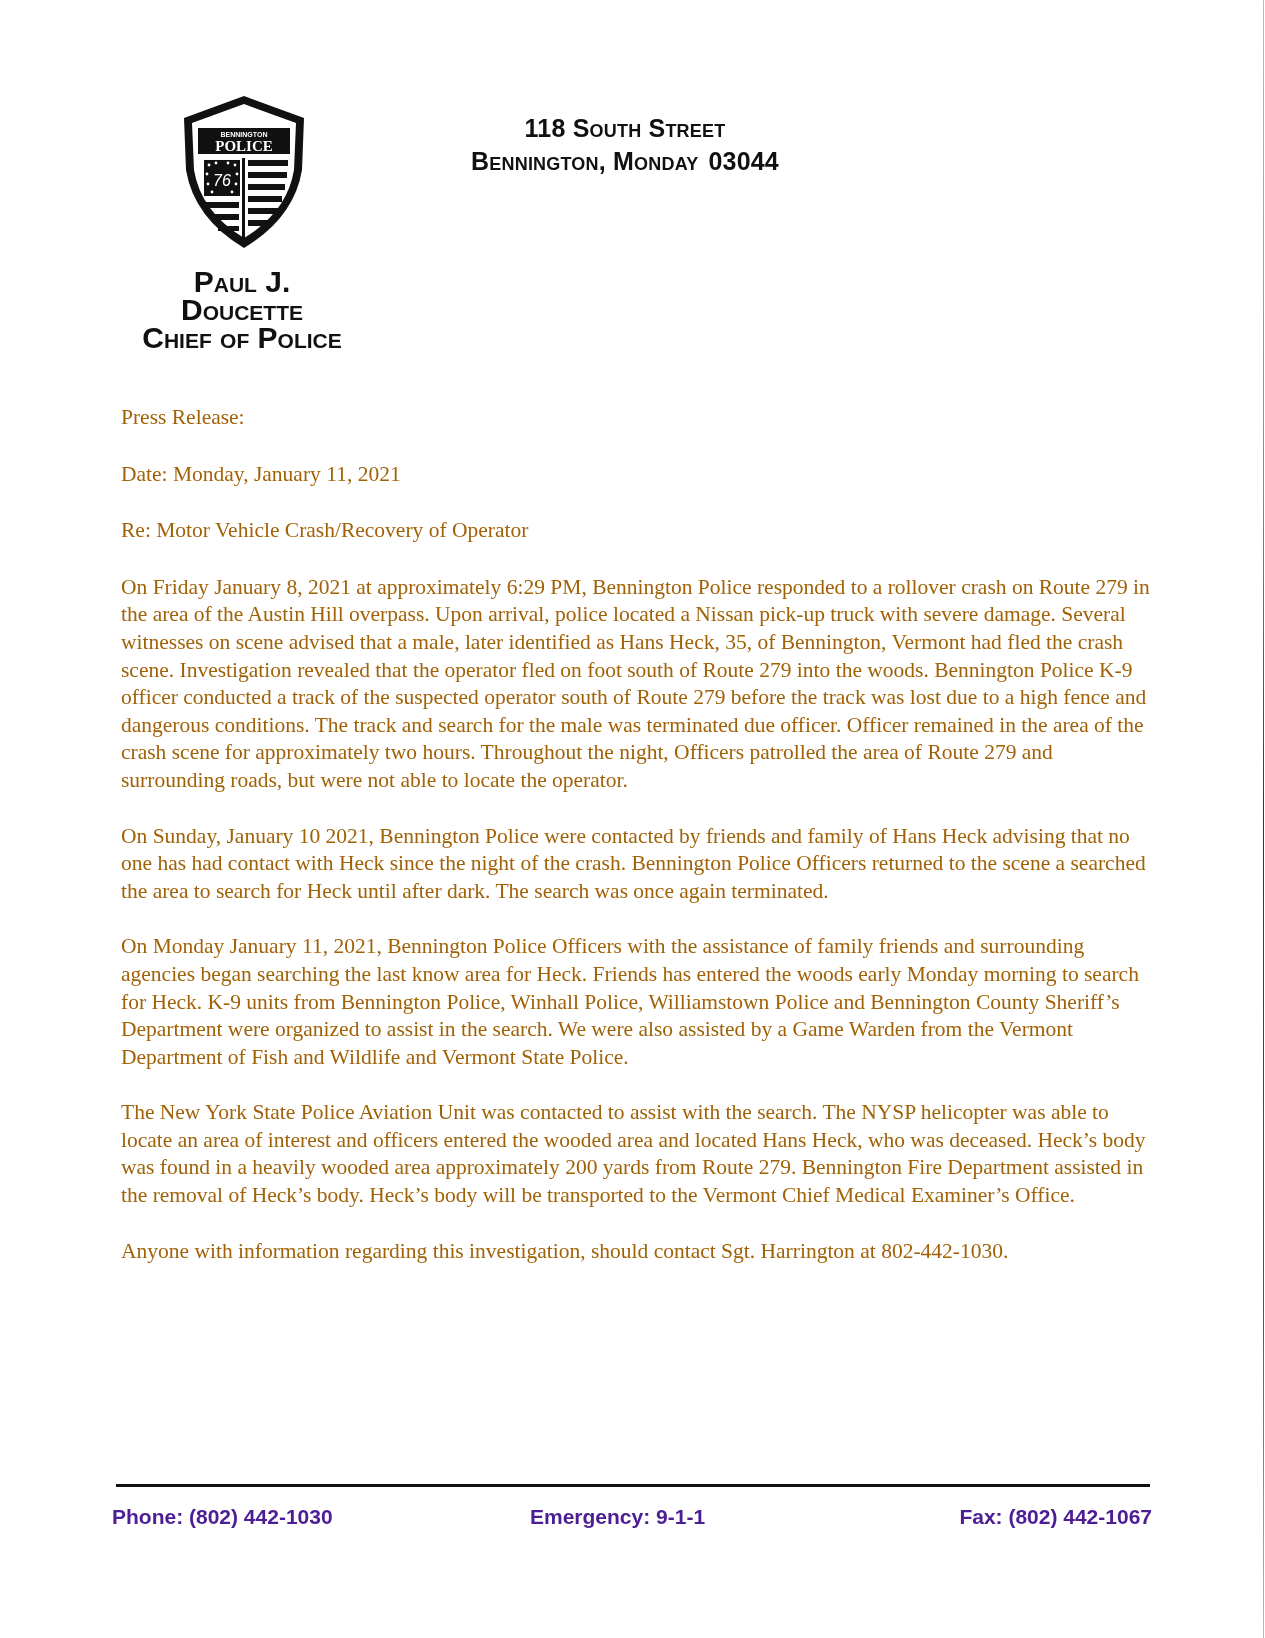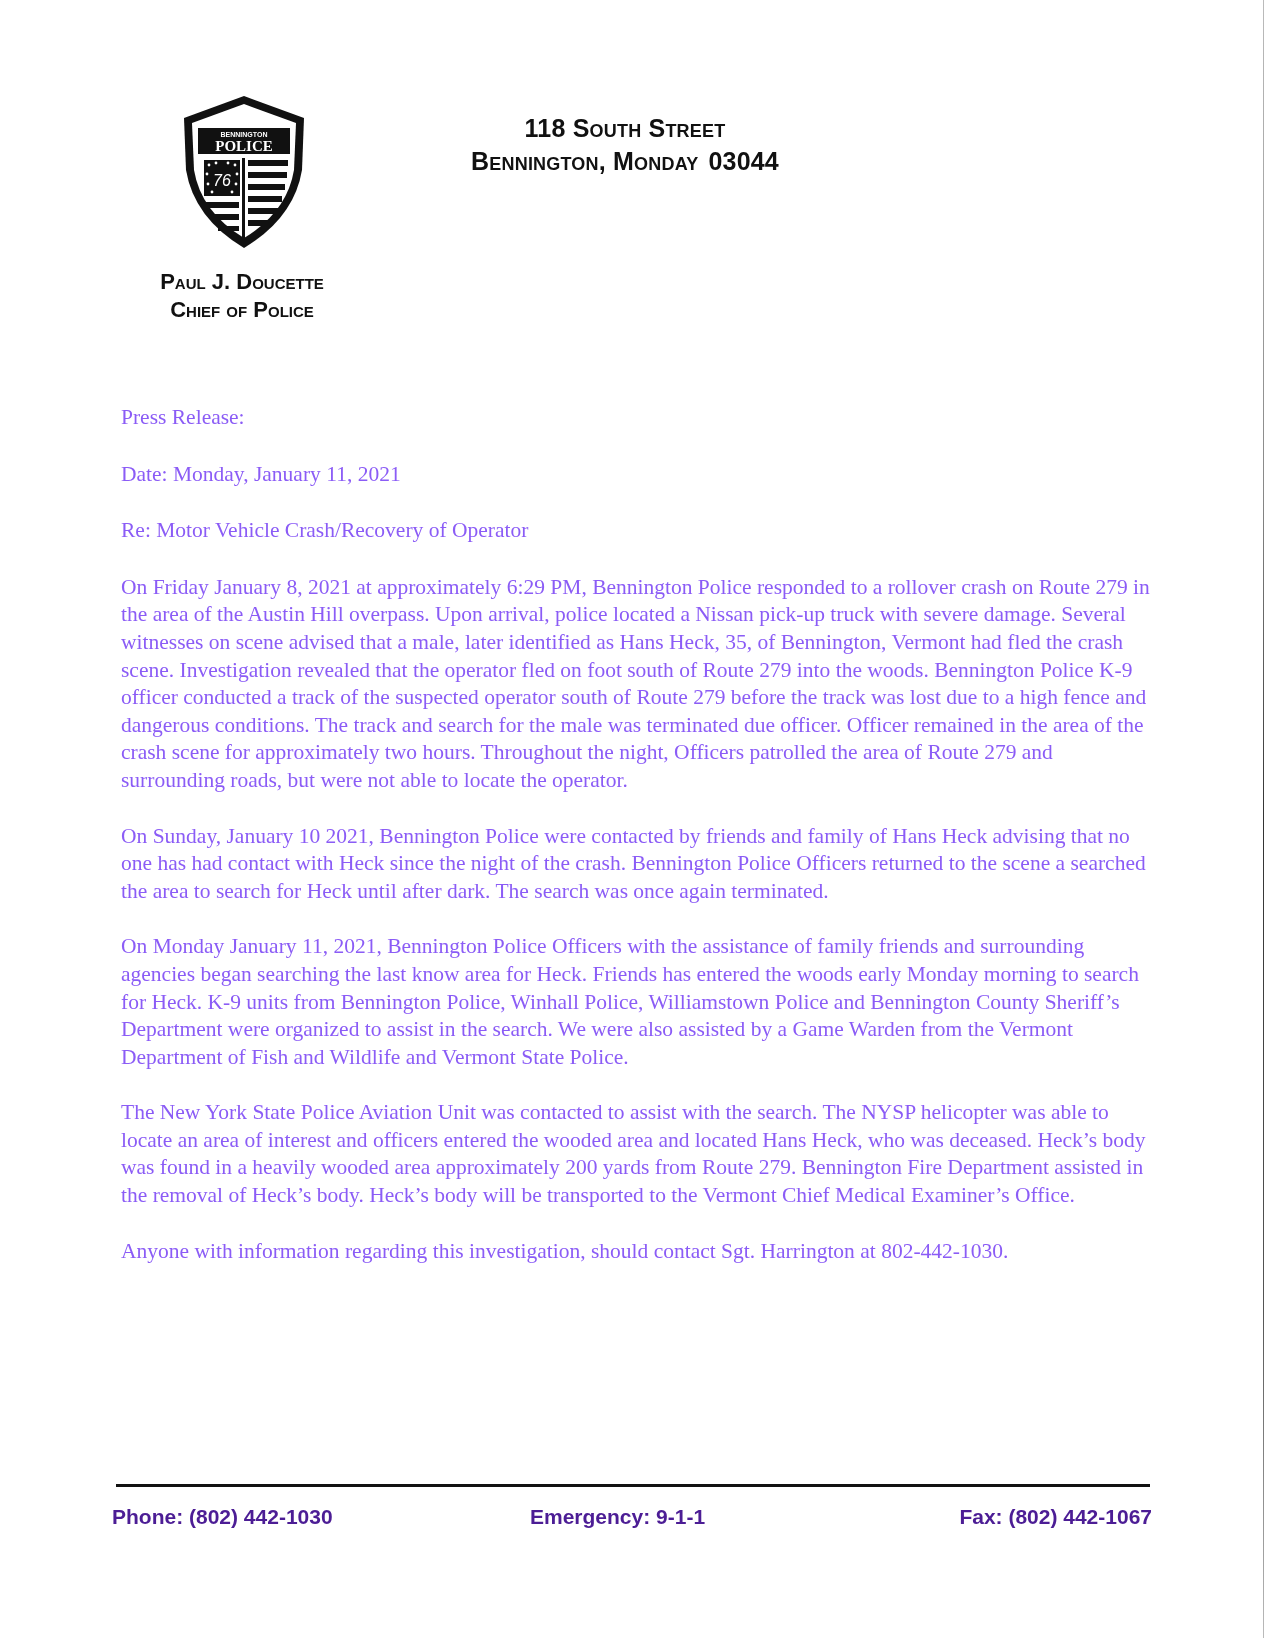--- a/index.html
+++ b/index.html
@@ -54,33 +54,33 @@
     .letterhead .zip { margin-left: 10px; }
     .chief {
       position: absolute;
       left: 132px;
       top: 268px;
       width: 220px;
       text-align: center;
       font-family: "Liberation Sans", sans-serif;
       font-weight: bold;
       font-variant: small-caps;
-      font-size: 22px;
+      font-size: 30px;
       line-height: 28px;
       color: #111;
     }
     .body-text {
       position: absolute;
       left: 121px;
       top: 404px;
       width: 1030px;
       font-family: "Liberation Serif", serif;
       font-size: 21.5px;
       line-height: 27.6px;
-      color: #8b5cf6;
+      color: #a16207;
     }
     .body-text p {
       margin: 0 0 28px 0;
     }
     .body-text p.meta {
       margin-bottom: 29px;
     }
     .footer-rule {
       position: absolute;
       left: 116px;

